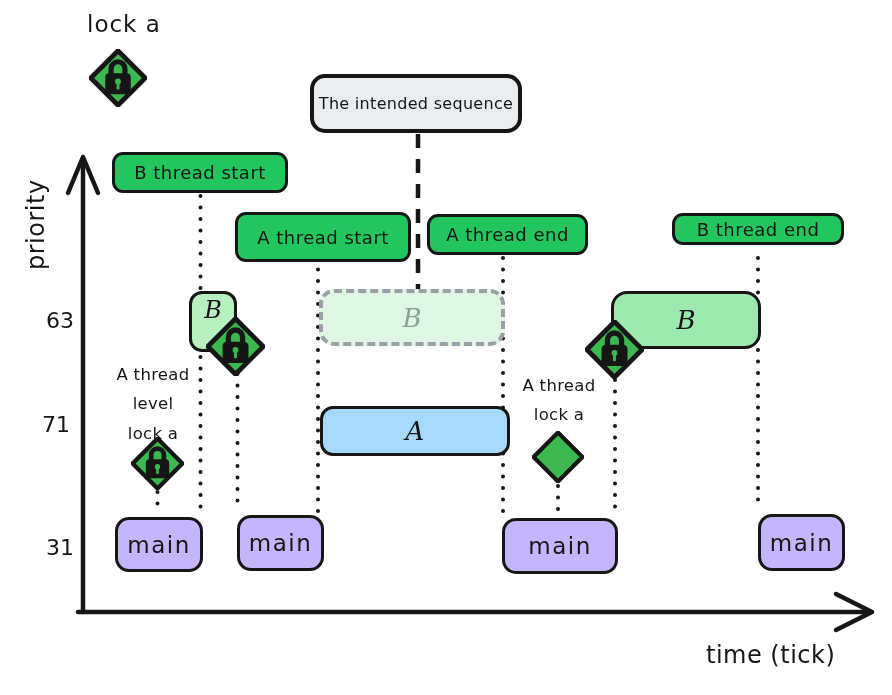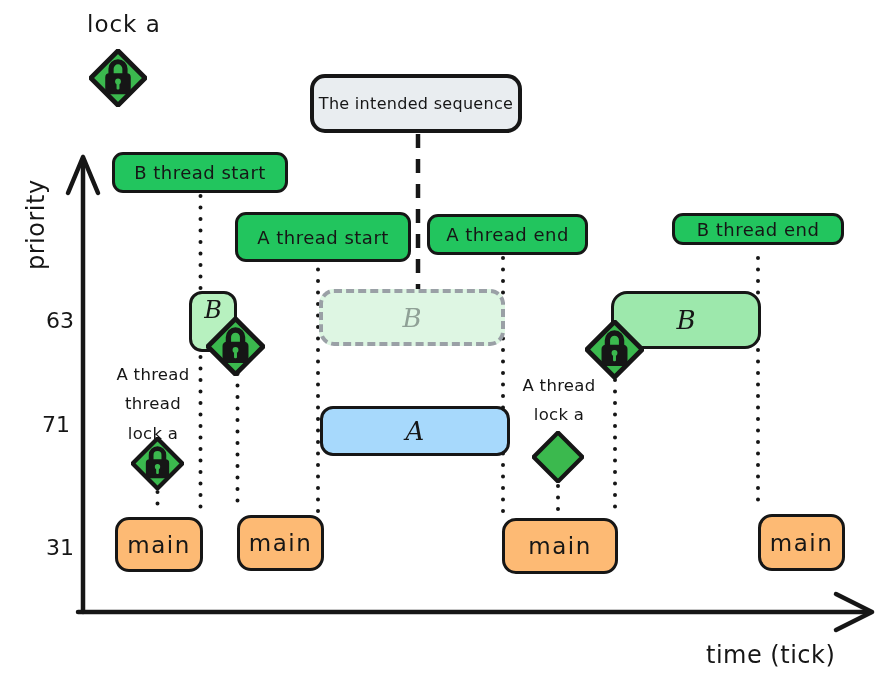--- a/index.html
+++ b/index.html
@@ -16,21 +16,21 @@
   .event-label{font-size:18px;letter-spacing:0.5px;border-radius:11px;}
   .callout{
     background:#e9edf0;border-radius:15px;border-width:4px;flex-direction:column;
     font-size:16px;line-height:1.35;text-align:center;letter-spacing:0.3px;
   }
   .thread-letter{font-family:"DejaVu Serif",serif;font-style:italic;font-size:26px;}
   .block-b1{background:#b7f1bf;align-items:flex-start;padding-top:2px;}
   .block-b-ghost{background:#def6e3;border:4px dashed #9aa0a6;border-radius:15px;color:#8fa096;}
   .block-b2{background:#9de8ac;border-radius:16px;}
   .block-a{background:#a7d9fc;}
-  .block-main{background:#fdba74;font-size:23px;letter-spacing:1.5px;border-radius:14px;}
+  .block-main{background:#c4b5fd;font-size:23px;letter-spacing:1.5px;border-radius:14px;}
   .note{
     position:absolute;z-index:2;font-size:16.5px;line-height:1.78;text-align:center;
     letter-spacing:0.3px;
   }
   .tick{position:absolute;z-index:2;font-size:22px;}
   .axis-label{position:absolute;z-index:2;font-size:24px;letter-spacing:0.5px;}
   .y-axis-label{
     left:22px;top:166px;width:36px;height:118px;
     writing-mode:vertical-rl;transform:rotate(180deg);text-align:center;
   }
@@ -125,21 +125,21 @@
   </div>
   <div class="box block-main" style="left:502px;top:518px;width:116px;height:56px;">
     <span>main</span>
   </div>
   <div class="box block-main" style="left:758px;top:514px;width:87px;height:57px;">
     <span>main</span>
   </div>
 
   <div class="note" style="left:98px;top:360px;width:110px;">
     <div>A thread</div>
-    <div>thread</div>
+    <div>level</div>
     <div>lock a</div>
   </div>
   <div class="note" style="left:503px;top:371px;width:112px;">
     <div>A thread</div>
     <div>lock a</div>
   </div>
 
   <div class="diamond" style="left:206px;top:317px;width:59px;height:59px;">
     <svg viewBox="0 0 100 100">
       <path d="M50 3 L97 50 L50 97 L3 50 Z" fill="#3bb94e" stroke="#161616" stroke-width="8" stroke-linejoin="round"></path>

